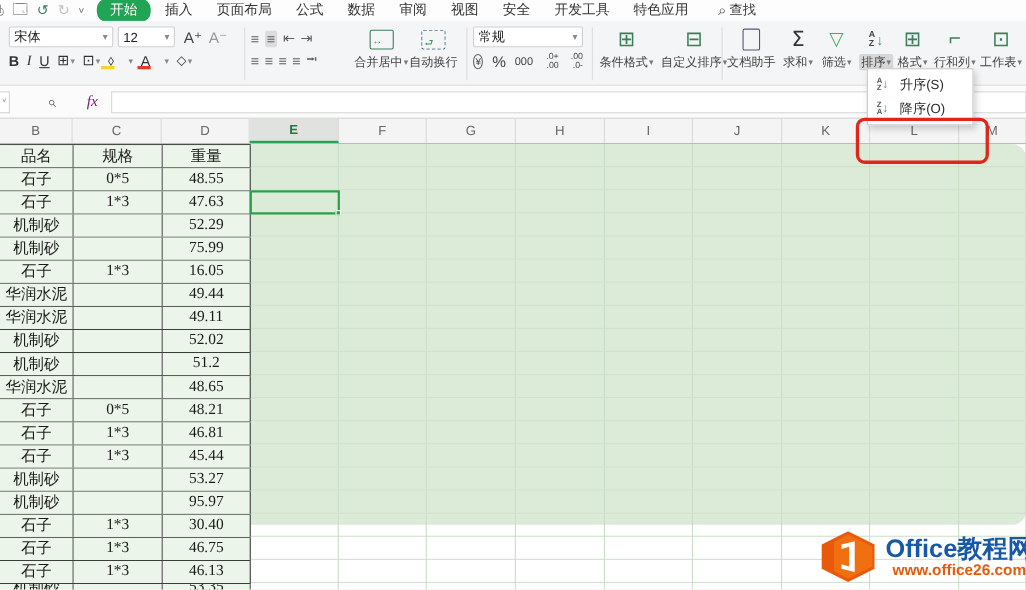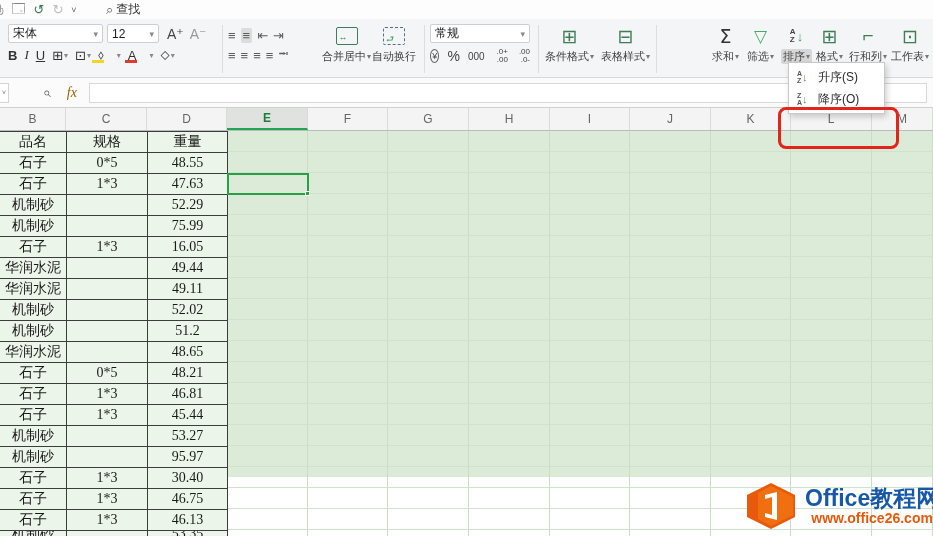--- a/index.html
+++ b/index.html
@@ -17,21 +17,21 @@
   .tab { padding:2px 9px; font-size:12.5px; color:#333; cursor:default; white-space:nowrap; }
   .tab.active { background:#21a454; color:#fff; border-radius:9px; padding:2px 12px; }
   .find { display:flex; align-items:center; gap:3px; margin-left:18px; color:#333; }
   .find .mag { font-size:13px; color:#555; }
 
   
   .ribbon { position:absolute; left:0; top:19px; width:933px; height:59px; background:#f4f5f6; border-bottom:1px solid #d9d9d9; }
   .combo { background:#fff; border:1px solid #cfcfcf; border-radius:2px; height:19px; display:flex; align-items:center; justify-content:space-between; padding:0 4px; color:#222; }
   .combo .car { color:#888; font-size:9px; }
   .fgrp { position:absolute; left:8px; top:5px; width:210px; }
-  .frow1 { display:flex; gap:4px; align-items:center; }
+  .frow1 { display:flex; gap:4px; align-items:flex-end; }
   .frow2 { display:flex; gap:7px; align-items:center; margin-top:4px; font-size:13px; color:#333; }
   .fontname { width:95px; }
   .fontsize { width:52px; }
   .fbtn { display:flex; align-items:center; color:#333; }
   .fbtn .sub { font-size:8px; color:#888; margin-left:1px; }
   .bold { font-weight:bold; }
   .ital { font-style:italic; font-family:"Liberation Serif",serif; }
   .undl { text-decoration:underline; }
   .ubar { display:inline-block; width:12px; height:3px; margin-left:-12px; position:relative; top:6px; }
   .ubar.yellow { background:#f4d425; }
@@ -60,30 +60,30 @@
   .numgrp { position:absolute; left:430px; top:5px; width:100px; }
   .numfmt { width:100px; }
   .numrow { display:flex; gap:8px; align-items:center; margin-top:5px; color:#444; font-size:11px; }
   .yen { border:1px solid #666; border-radius:50%; width:14px; height:14px; display:inline-flex; align-items:center; justify-content:center; font-size:9px; }
   .tinydec { font-size:8px; line-height:8px; text-align:right; }
 
   
   .fbar { position:absolute; left:0; top:78px; width:933px; height:30px; background:#fbfbfb; border-bottom:1px solid #cfcfcf; display:flex; align-items:center; }
   .namebox-sliver { width:9px; height:20px; background:#fff; border:1px solid #d4d4d4; border-left:none; display:flex; align-items:center; justify-content:center; font-size:7px; color:#777; }
   .fzoom { margin-left:34px; font-size:14px; color:#555; transform:scaleX(-1); }
-  .fx { margin-left:16px; font-family:"Liberation Serif",serif; font-style:italic; font-size:14px; color:#a16207; }
+  .fx { margin-left:28px; font-family:"Liberation Serif",serif; font-style:italic; font-size:14px; color:#701a75; }
   .finput { margin-left:12px; width:838px; height:20px; background:#fff; border:1px solid #d8d8d8; font-size:12px; padding:0 4px; color:#222; }
 
   
   .colheads { position:absolute; left:0; top:108px; width:933px; height:23px; background:#f3f4f3; border-bottom:1px solid #b9bdb9; }
   .colhead { position:absolute; top:0; height:22px; display:flex; align-items:center; justify-content:center; font-size:12px; color:#666; border-right:1px solid #d8dcd8; }
   .colhead.selected { background:#e0e2e0; color:#1c7c3e; border-bottom:2px solid #21a454; font-weight:bold; }
 
   
-  .sheet { position:absolute; left:0; top:131px; width:933px; height:346px; background:#dcebd8; }
+  .sheet { position:absolute; left:0; top:131px; width:933px; height:346px; background:#dcebd8;border-radius:13px; }
   .gridline-v { position:absolute; width:1px; background:#c9dfc5; }
   .gridline-h { position:absolute; height:1px; background:#cfe2cb; }
 
   
   .dtable { position:absolute; left:0; top:0; width:228px; border-top:1px solid #3c3c3c; }
   .trow { display:flex; height:21px; border-bottom:1px solid #3c3c3c; }
   .trow.partial { height:6px; overflow:hidden; border-bottom:none; }
   .tcell { height:100%; border-right:1px solid #3c3c3c; background:#ecf5e9; display:flex; align-items:center; justify-content:center; font-family:"Liberation Serif","DejaVu Serif",serif; font-size:14px; color:#1a1a1a; overflow:hidden; white-space:nowrap; }
   .c0 { width:67px; } .c1 { width:81px; } .c2 { width:80px; }
 
@@ -117,20 +117,32 @@
 <div id="app">
 
   <div class="menubar">
     <div class="qat">
       <span class="g partial">⎙</span>
       <span class="g">🗔</span>
       <span class="g" style="color:#3a7a5c">↺</span>
       <span class="g disabled">↻</span>
       <span class="g" style="font-size:9px">˅</span>
     </div>
+    <div class="tabs">
+        <div class="tab active">开始</div>
+        <div class="tab">插入</div>
+        <div class="tab">页面布局</div>
+        <div class="tab">公式</div>
+        <div class="tab">数据</div>
+        <div class="tab">审阅</div>
+        <div class="tab">视图</div>
+        <div class="tab">安全</div>
+        <div class="tab">开发工具</div>
+        <div class="tab">特色应用</div>
+      </div>
     <div class="find">
       <span class="mag">⌕</span>
       <span>查找</span>
     </div>
   </div>
 
   <div class="ribbon">
     <div class="fgrp">
       <div class="frow1">
         <div class="combo fontname">
@@ -238,27 +250,35 @@
     <div class="bigbtn" style="left:545px">
       <span class="ic gridic">⊞</span>
       <span class="lb">
           <span>条件格式</span>
           <span class="car">▾</span>
         </span>
     </div>
     <div class="bigbtn" style="left:601px">
       <span class="ic gridic">⊟</span>
       <span class="lb">
-          <span>表格样式</span>
+          <span>自定义排序</span>
           <span class="car">▾</span>
         </span>
     </div>
 
     <div class="vsep" style="left:656px"></div>
 
+    <div class="bigbtn" style="left:661px">
+      <span class="ic">
+          <span class="icpage"></span>
+        </span>
+      <span class="lb">
+          <span>文档助手</span>
+        </span>
+    </div>
     <div class="bigbtn" style="left:712px">
       <span class="ic sigma">Σ</span>
       <span class="lb">
           <span>求和</span>
           <span class="car">▾</span>
         </span>
     </div>
     <div class="bigbtn" style="left:747px">
       <span class="ic funnel-outline">▽</span>
       <span class="lb">

